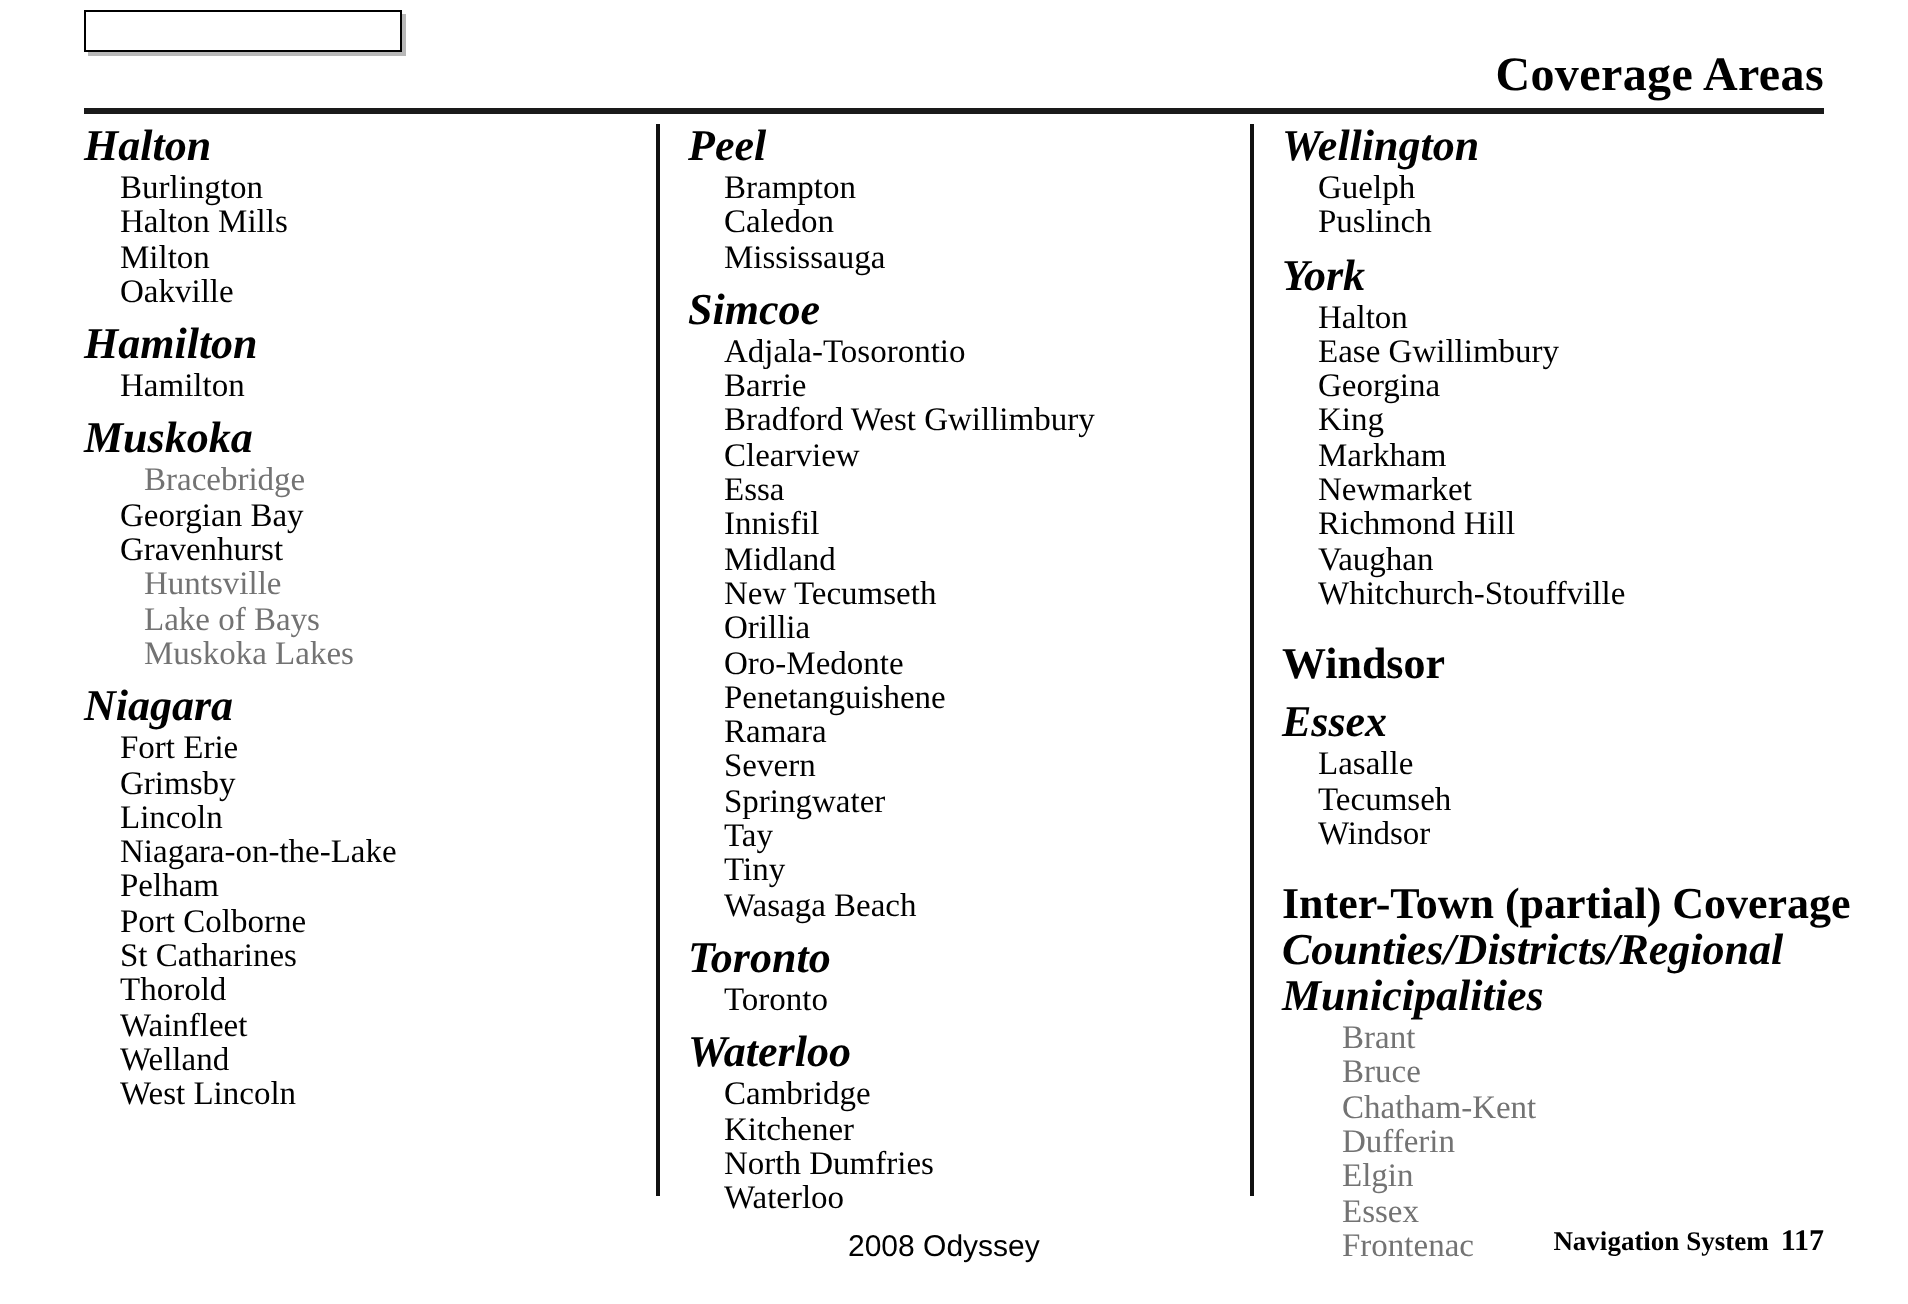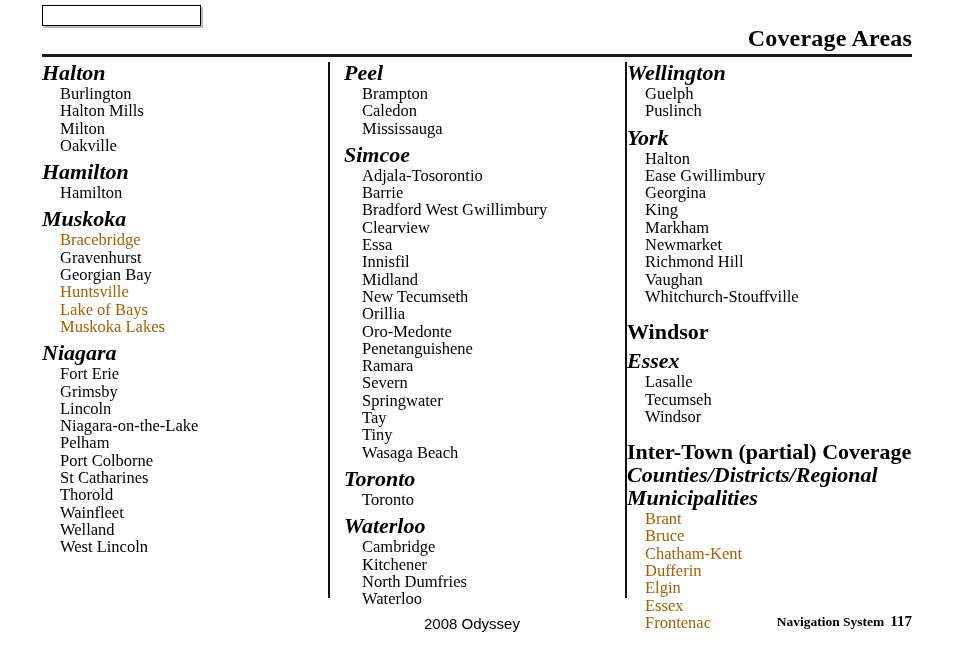--- a/index.html
+++ b/index.html
@@ -56,21 +56,21 @@
     height: 536px;
   }
   .col {
     position: absolute;
     top: 0;
     height: 536px;
     box-sizing: border-box;
   }
   .col-1 { left: 42px;  width: 286px; }
   .col-2 { left: 328px; width: 351px; border-left: 2px solid #111111; padding-left: 14px; }
-  .col-3 { left: 625px; width: 289px; border-left: 2px solid #111111; }
+  .col-3 { left: 625px; width: 289px; border-left: 2px solid #111111; padding-left: 14px; }
 
   .group { margin-bottom: 6px; }
 
   .group-heading {
     font-size: 22px;
     font-weight: bold;
     font-style: italic;
     line-height: 22px;
     margin-top: 7px;
     margin-bottom: 1px;
@@ -88,21 +88,21 @@
   .item-list {
     list-style: none;
     margin: 0;
     padding: 0 0 0 18px;
   }
   .item {
     font-size: 16.5px;
     line-height: 17.3px;
     white-space: nowrap;
   }
-  .item.link { color: #a16207; }
+  .item.link { color: #737373; margin-left: 12px; }
 
   
   .footer-model {
     position: absolute;
     left: 424px;
     top: 612px;
     font-family: "Liberation Sans", "DejaVu Sans", sans-serif;
     font-size: 15px;
     line-height: 24px;
     white-space: nowrap;
@@ -146,22 +146,22 @@
       <div class="group">
         <div class="group-heading">Hamilton</div>
         <ul class="item-list">
           <li class="item">Hamilton</li>
         </ul>
       </div>
       <div class="group">
         <div class="group-heading">Muskoka</div>
         <ul class="item-list">
           <li class="item link">Bracebridge</li>
+          <li class="item">Georgian Bay</li>
           <li class="item">Gravenhurst</li>
-          <li class="item">Georgian Bay</li>
           <li class="item link">Huntsville</li>
           <li class="item link">Lake of Bays</li>
           <li class="item link">Muskoka Lakes</li>
         </ul>
       </div>
       <div class="group">
         <div class="group-heading">Niagara</div>
         <ul class="item-list">
           <li class="item">Fort Erie</li>
           <li class="item">Grimsby</li>

